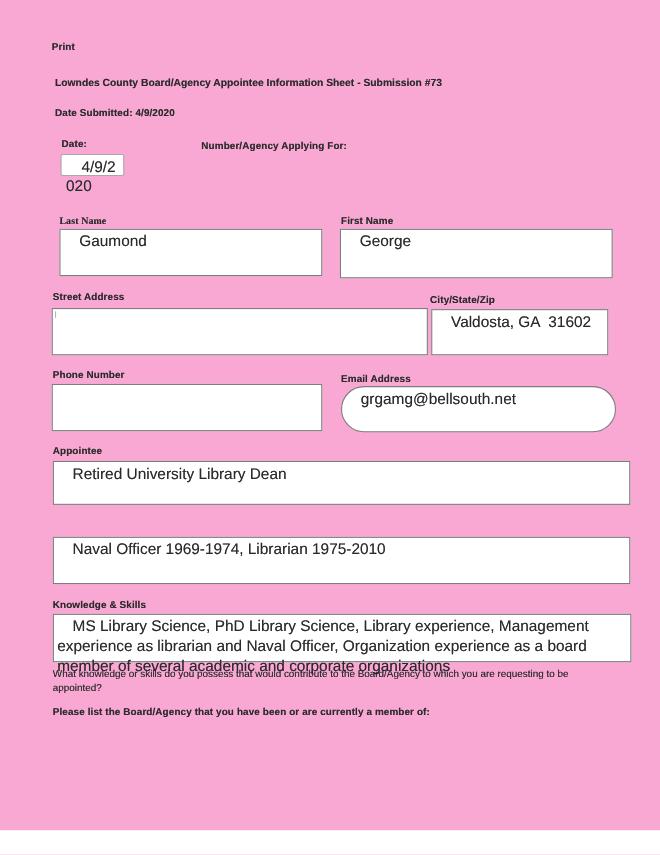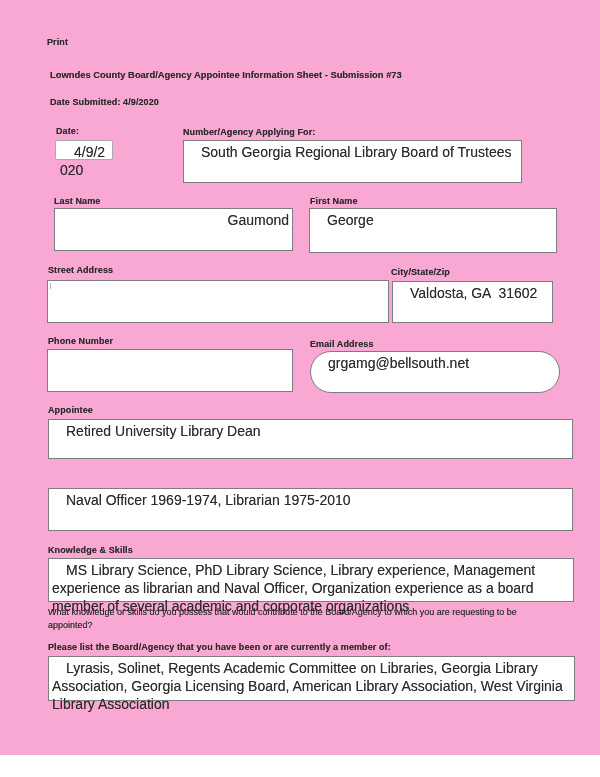--- a/index.html
+++ b/index.html
@@ -53,26 +53,23 @@
   <div class="abs lbl" style="left:47px;top:37px;">Print</div>
   <div class="abs title" style="left:50px;top:69px;">Lowndes County Board/Agency Appointee Information Sheet - Submission #73</div>
   <div class="abs lbl" style="left:50px;top:97px;">Date Submitted: 4/9/2020</div>
 
   <div class="abs lbl" style="left:56px;top:126px;">Date:</div>
   <div class="dateinput" style="left:55px;top:140px;width:58px;height:20px;">
     <span class="value">4/9/2020</span>
   </div>
 
   <div class="abs lbl" style="left:183px;top:127px;">Number/Agency Applying For:</div>
-  <div class="box" style="left:183px;top:140px;width:339px;height:43px;">
-    <span class="value">South Georgia Regional Library Board of Trustees</span>
-  </div>
 
-  <div class="abs lbl" style="left:54px;top:196px;">Last Name</div>
-  <div class="box" style="left:54px;top:208px;width:239px;height:43px;text-align:right;">
+  <div class="abs lbl" style="left:54px;top:196px;font-family:Liberation Serif, serif;">Last Name</div>
+  <div class="box" style="left:54px;top:208px;width:239px;height:43px;">
     <span class="value">Gaumond</span>
   </div>
 
   <div class="abs lbl" style="left:310px;top:196px;">First Name</div>
   <div class="box" style="left:309px;top:208px;width:248px;height:45px;">
     <span class="value">George</span>
   </div>
 
   <div class="abs lbl" style="left:48px;top:265px;">Street Address</div>
   <div class="box" style="left:47px;top:280px;width:342px;height:43px;">
@@ -105,17 +102,14 @@
     <span class="value">Naval Officer 1969-1974, Librarian 1975-2010</span>
   </div>
 
   <div class="abs lbl" style="left:48px;top:545px;">Knowledge &amp; Skills</div>
   <div class="box" style="left:48px;top:558px;width:526px;height:44px;">
     <span class="value">MS Library Science, PhD Library Science, Library experience, Management experience as librarian and Naval Officer, Organization experience as a board member of several academic and corporate organizations</span>
   </div>
   <div class="abs help" style="left:48px;top:606px;width:512px;">What knowledge or skills do you possess that would contribute to the Board/Agency to which you are requesting to be appointed?</div>
 
   <div class="abs lbl" style="left:48px;top:642px;">Please list the Board/Agency that you have been or are currently a member of:</div>
-  <div class="box" style="left:48px;top:656px;width:527px;height:45px;">
-    <span class="value">Lyrasis, Solinet, Regents Academic Committee on Libraries, Georgia Library Association, Georgia Licensing Board, American Library Association, West Virginia Library Association</span>
-  </div>
 
 </div>
 
 </body></html>

